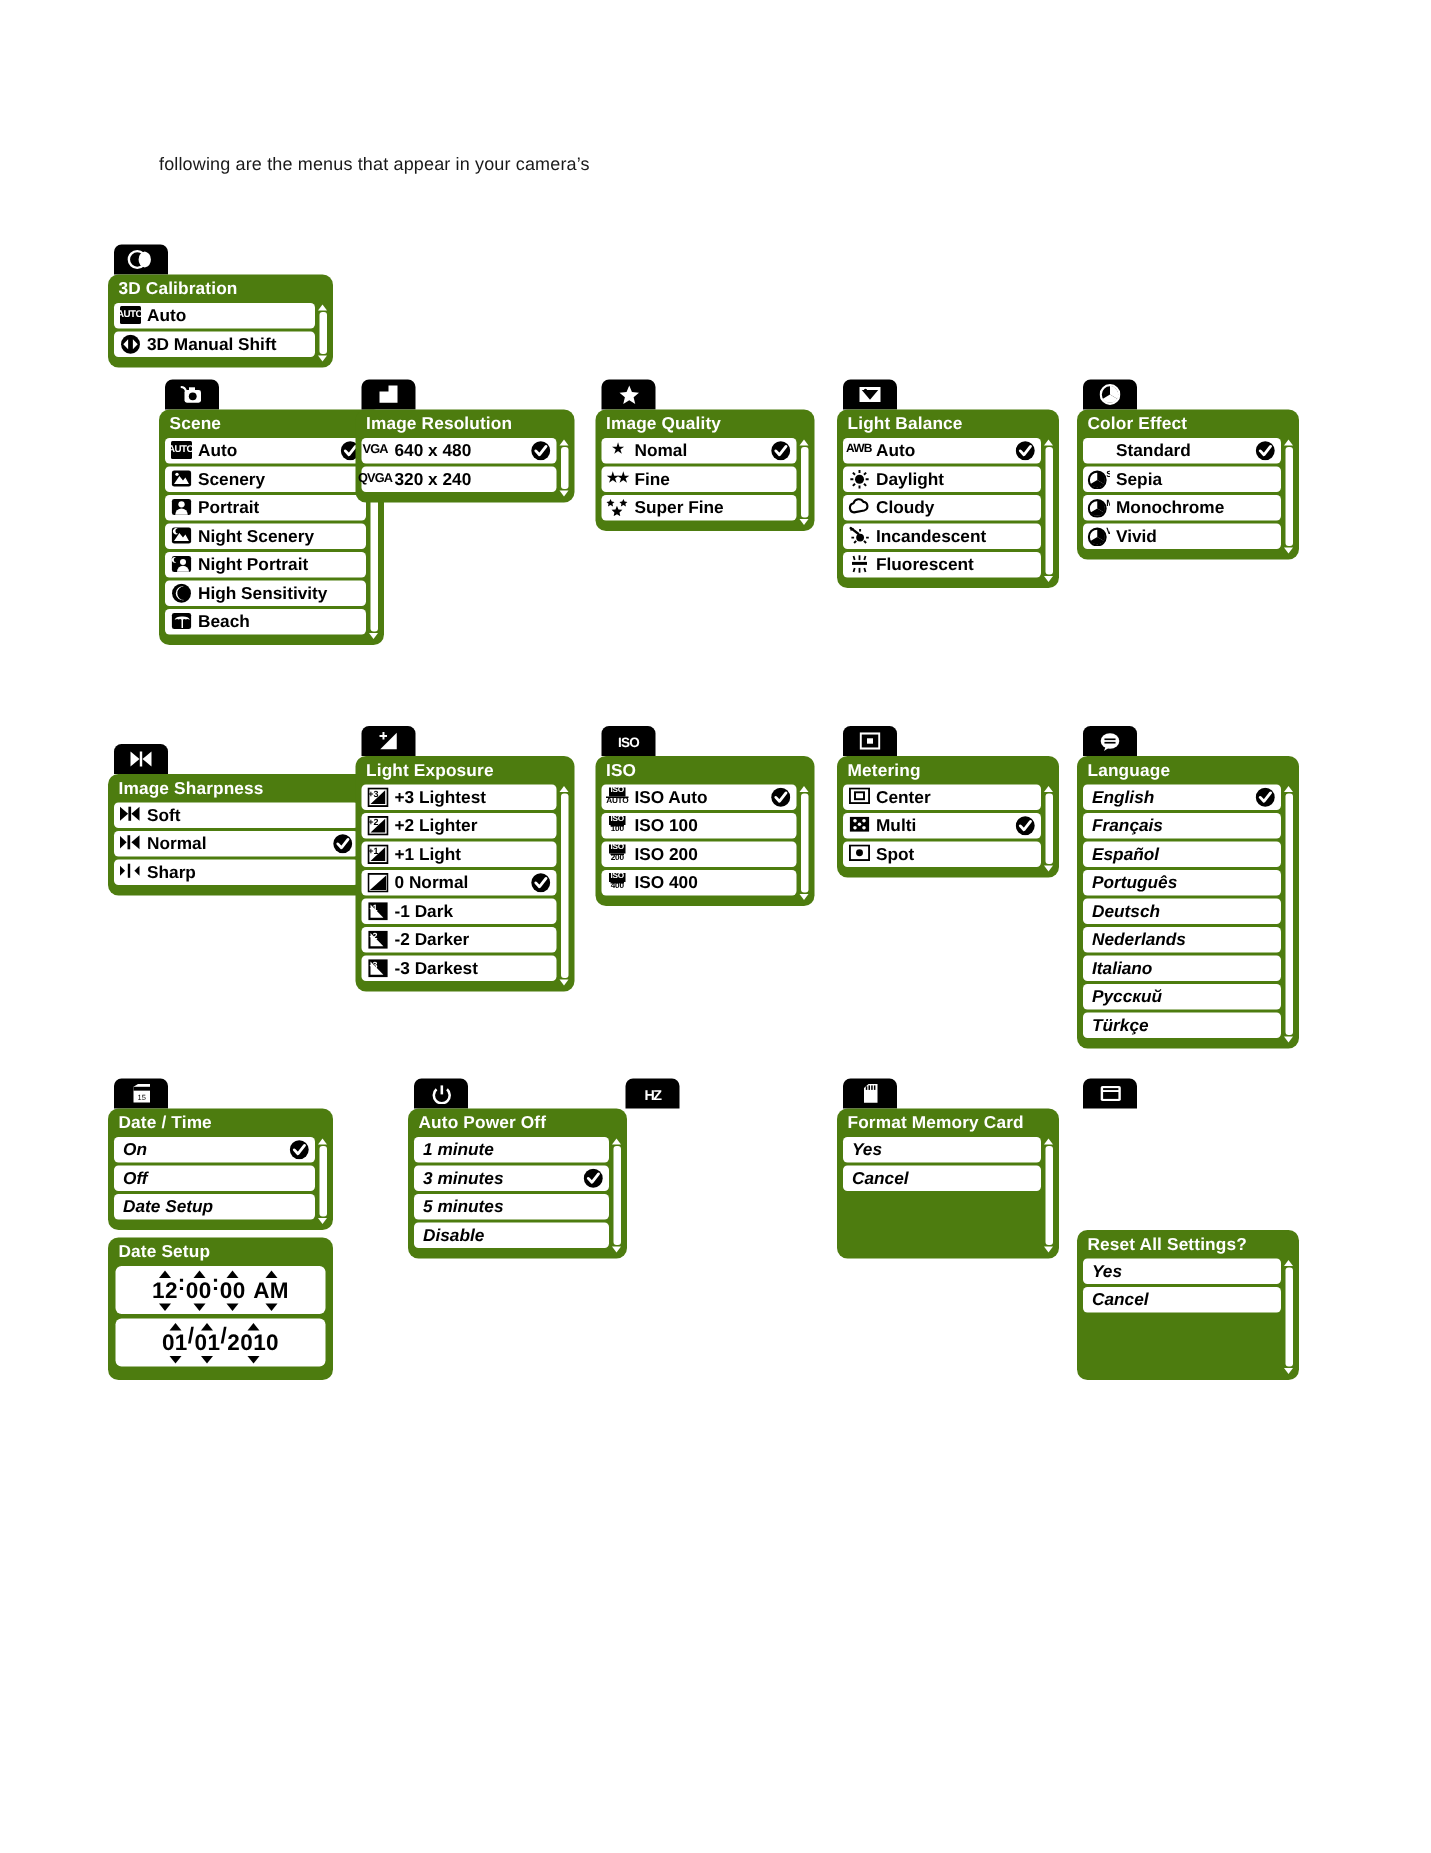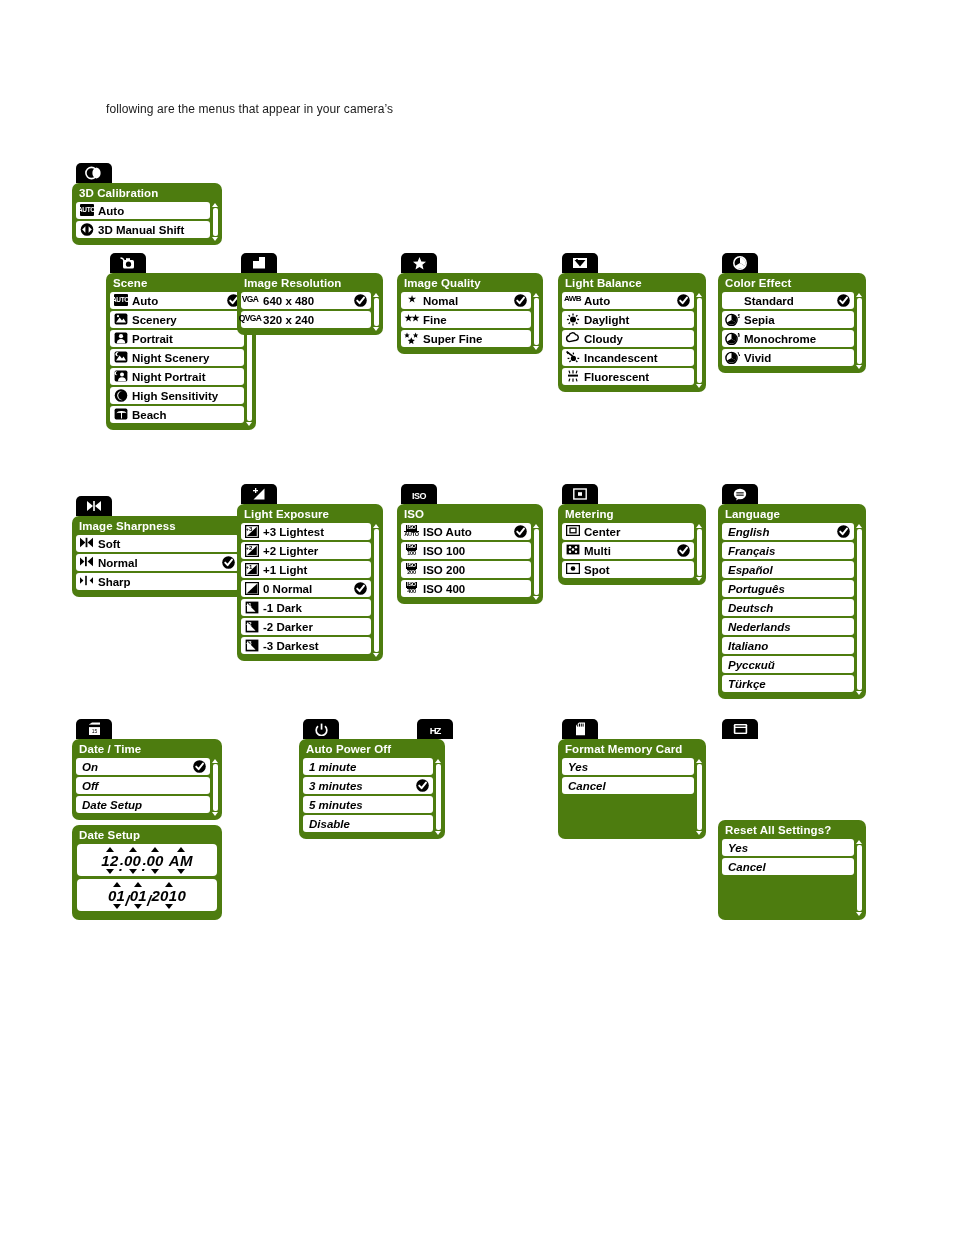--- a/index.html
+++ b/index.html
@@ -142,25 +142,24 @@
     margin: 0 5px 3px 5px;
     border-radius: 4px;
     height: 32px;
     display: flex;
     align-items: center;
     justify-content: center;
     box-sizing: border-box;
   }
   .spinner {
     display: flex;
-    align-items: flex-end;
+    align-items: flex-start;
     font-size: 15px;
     font-weight: bold;
     letter-spacing: 0.3px;
-    font-style: italic;
   }
   .seg {
     display: flex;
     flex-direction: column;
     align-items: center;
     line-height: 1;
   }
   .seg .ar-up {
     width: 0; height: 0;
     border-left: 4px solid transparent;
@@ -941,21 +940,21 @@
             <span class="lbl">Date Setup</span>
           </div>
           <div class="scrollbar">
             <div class="arrow up"></div>
             <div class="track"></div>
             <div class="arrow down"></div>
           </div>
         </div>
       </div>
     </div>
-    <div class="menu" style="left: 255px; top: 719px; width: 146px; padding-left: 44px;">
+    <div class="menu" style="left: 228px; top: 719px; width: 146px; padding-left: 44px;">
       <div class="tab">
         <span>
           <svg width="13" height="13" viewBox="0 0 13 13">
             <path d="M3 3.2 A5.3 5.3 0 1 0 10 3.2" stroke="#fff" stroke-width="1.7" fill="none"></path>
             <rect x="5.7" y="0.6" width="1.7" height="6" fill="#fff"></rect>
           </svg>
         </span>
       </div>
       <div class="panel">
         <div class="panel-title">Auto Power Off</div>

